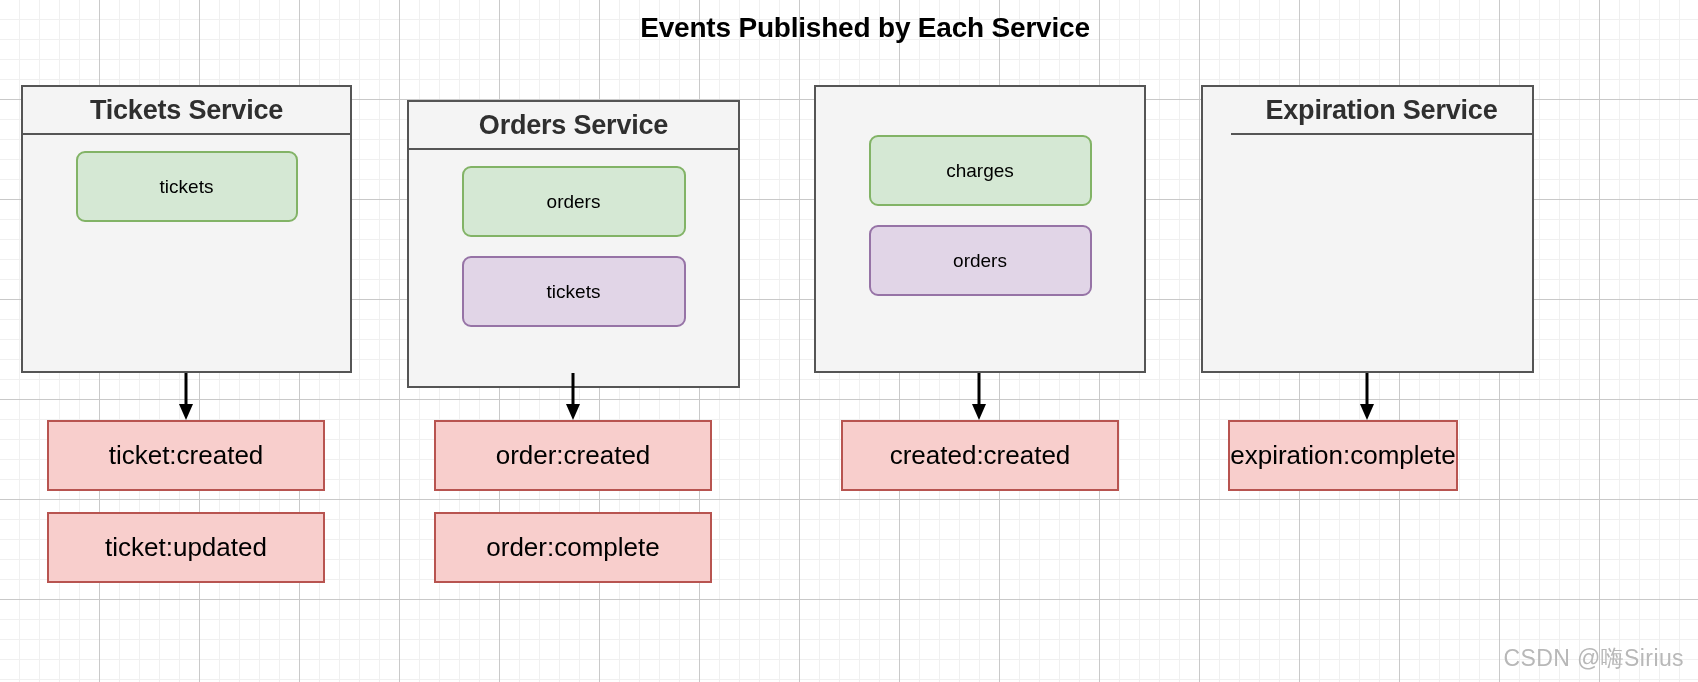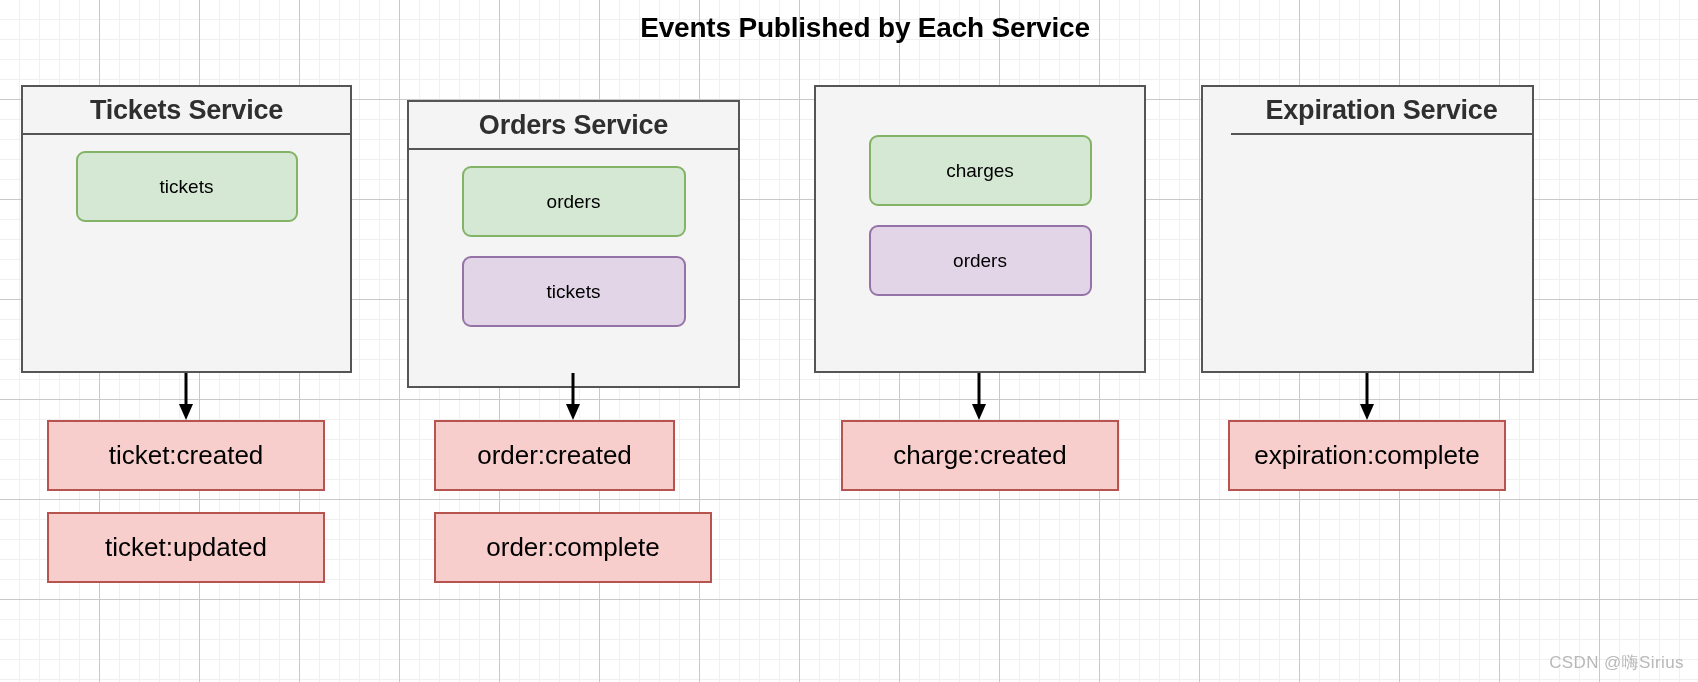--- a/index.html
+++ b/index.html
@@ -105,21 +105,21 @@
 
   .arrow {
     position: absolute;
     width: 20px;
   }
 
   #watermark {
     position: absolute;
     right: 14px;
     bottom: 8px;
-    font-size: 17px;
+    font-size: 23px;
     color: #b8b8b8;
     letter-spacing: 0.4px;
   }
 </style>
 </head>
 <body>
 
 <div id="canvas">
 
   <div id="title">Events Published by Each Service</div>
@@ -141,40 +141,40 @@
     <div class="service-header">Orders Service</div>
     <div class="service-body">
       <div class="chip green" style="width:224px;">orders</div>
       <div class="chip purple" style="width:224px;">tickets</div>
     </div>
   </div>
   <svg class="arrow" style="left:563px; top:373px; height:48px;" viewBox="0 0 20 48">
     <line x1="10" y1="0" x2="10" y2="36" stroke="#000000" stroke-width="3"></line>
     <polygon points="10,47 3,31 17,31" fill="#000000"></polygon>
   </svg>
-  <div class="event" style="left:434px; top:420px; width:241px;">order:created</div>
+  <div class="event" style="left:434px; top:420px; width:278px;">order:created</div>
   <div class="event" style="left:434px; top:512px; width:278px;">order:complete</div>
 
   <div class="service" style="left:814px; top:85px; width:332px; height:288px;">
     <div class="service-body">
       <div class="chip green" style="width:223px;margin-top:32px;">charges</div>
       <div class="chip purple" style="width:223px;">orders</div>
     </div>
   </div>
   <svg class="arrow" style="left:969px; top:373px; height:48px;" viewBox="0 0 20 48">
     <line x1="10" y1="0" x2="10" y2="36" stroke="#000000" stroke-width="3"></line>
     <polygon points="10,47 3,31 17,31" fill="#000000"></polygon>
   </svg>
-  <div class="event" style="left:841px; top:420px; width:278px;">charge:created</div>
+  <div class="event" style="left:841px; top:420px; width:278px;">created:created</div>
 
   <div class="service" style="left:1201px; top:85px; width:333px; height:288px;padding-left:28px;">
     <div class="service-header">Expiration Service</div>
     <div class="service-body"></div>
   </div>
   <svg class="arrow" style="left:1357px; top:373px; height:48px;" viewBox="0 0 20 48">
     <line x1="10" y1="0" x2="10" y2="36" stroke="#000000" stroke-width="3"></line>
     <polygon points="10,47 3,31 17,31" fill="#000000"></polygon>
   </svg>
-  <div class="event" style="left:1228px; top:420px; width:278px;">expiration:complete</div>
+  <div class="event" style="left:1228px; top:420px; width:230px;">expiration:complete</div>
 
   <div id="watermark">CSDN @嗨Sirius</div>
 
 </div>
 
 </body></html>

